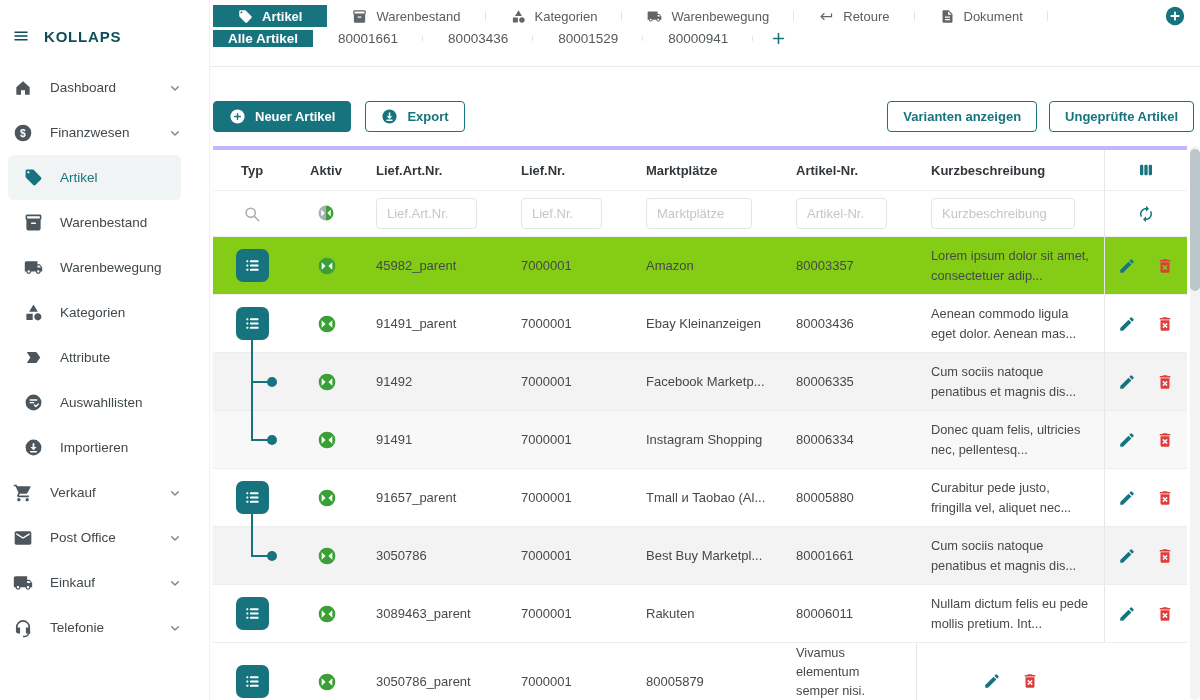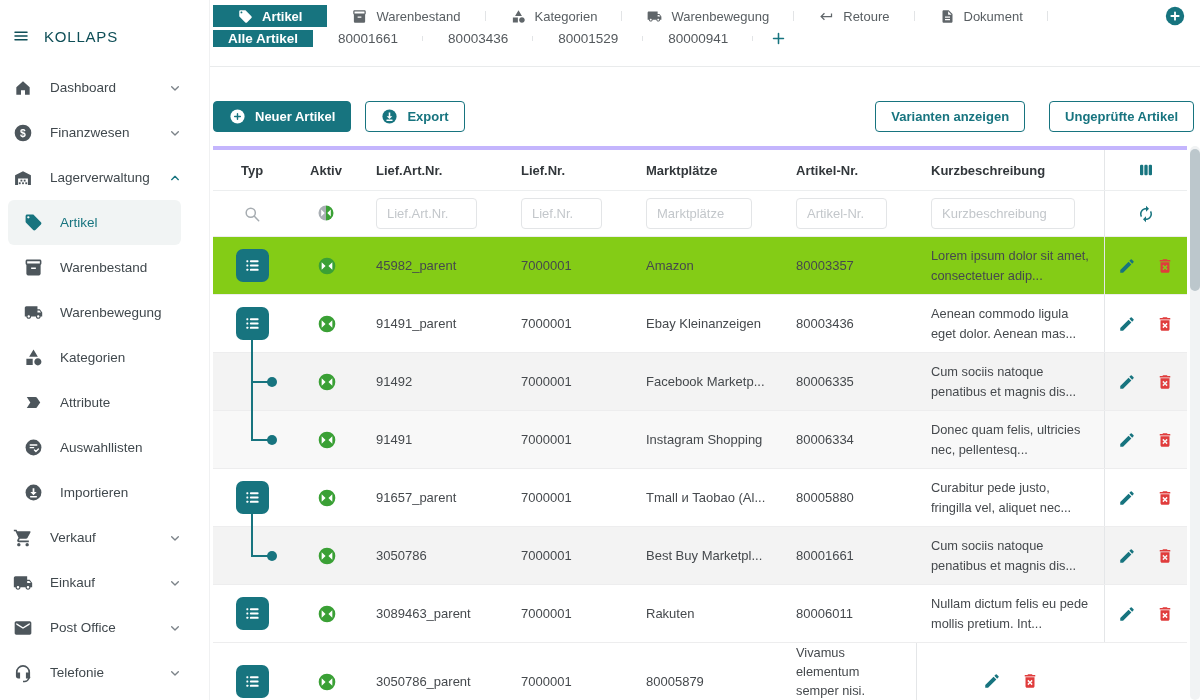--- a/index.html
+++ b/index.html
@@ -13,21 +13,21 @@
   }
   *{box-sizing:border-box;margin:0;padding:0}
   html,body{width:1200px;height:700px;overflow:hidden}
   body{display:flex;background:#fff;color:var(--txt);font:13px "Liberation Sans",sans-serif}
   .ic{width:20px;height:20px;flex:none;display:block}
 
   
   .sidebar{width:210px;flex:none;border-right:1px solid #f0f1f2;display:flex;flex-direction:column;background:#fff}
   .logo-row{display:flex;align-items:center;gap:14px;padding:27px 14px 14px 12px;color:var(--accent-dark)}
   .logo-row .ic{width:21px;height:21px}
-  .logo-text{font-size:15px;font-weight:normal;letter-spacing:.8px}
+  .logo-text{font-size:15px;font-weight:bold;letter-spacing:.8px}
   .nav{flex:1;padding-top:6px}
   .nav-item{height:45px;display:flex;align-items:center;gap:17px;padding:0 26px 0 13px;font-size:13.5px;color:#40484d;cursor:pointer}
   .nav-item .ic{color:#4d565c}
   .nav-item .nav-label{flex:1;white-space:nowrap}
   .nav-item .chev{width:16px;height:16px;color:#7b8288}
   .nav-item .chev.accent{color:var(--accent)}
   .nav-item.child{margin:0 28px 0 8px;padding:0 12px 0 16px;border-radius:6px}
   .nav-item.child .ic{width:19px;height:19px}
   .nav-item.active{background:#f1f4f4;color:var(--accent)}
   .nav-item.active .ic{color:var(--accent)}
@@ -52,21 +52,21 @@
   .subtab-add{display:flex;align-items:center;padding:0 17px;color:var(--accent);cursor:pointer;background:none;border:none}
   .subtab-add .ic{width:17px;height:17px}
 
   .divider{height:1px;background:#e9ebec;margin-top:3px}
 
   .toolbar{display:flex;align-items:center;margin:34px 6px 0 3px}
   .btn{height:31px;display:inline-flex;align-items:center;gap:9px;padding:0 15px;border-radius:4px;font-size:13px;font-weight:bold;font-family:inherit;cursor:pointer}
   .btn .ic{width:17px;height:17px}
   .btn-primary{background:var(--accent);color:#fff;border:1px solid var(--accent)}
   .btn-outline{background:#fff;color:var(--accent);border:1px solid var(--accent)}
-  .ml{margin-left:14px}.mla{margin-left:auto}.ml12{margin-left:24px}
+  .ml{margin-left:14px}.mla{margin-left:auto}.ml12{margin-left:12px}
 
   
   .table-zone{position:relative;margin:14px 0 0 3px;width:974px}
   .grid-row{display:grid;grid-template-columns:78px 70px 145px 125px 150px 135px 188px 83px}
   .thead{height:44px;border-top:4px solid #c4b5fd}
   .th{display:flex;align-items:center;font-weight:bold;color:#32373b;padding:0 12px 0 15px}
   .th.c{justify-content:center;padding:0}
   .th-actions{border-left:1px solid var(--border);display:flex;align-items:center;justify-content:center}
   .filter-row{height:46px;border-top:1px solid #eceeef}
   .fcell{display:flex;align-items:center;padding:0 12px 0 15px}
@@ -128,34 +128,20 @@
       <div class="nav-item">
         <svg viewBox="0 0 24 24" fill="currentColor" class="ic ">
           <circle cx="12" cy="12" r="10"></circle>
           <text x="12" y="16.2" text-anchor="middle" font-size="12.5" font-weight="bold" fill="#fff" font-family="Liberation Sans, sans-serif">$</text>
         </svg>
         <span class="nav-label">Finanzwesen</span>
         <svg viewBox="0 0 24 24" fill="currentColor" class="ic chev">
           <path fill="none" stroke="currentColor" stroke-width="2" stroke-linecap="round" stroke-linejoin="round" d="M7 10l5 5 5-5"></path>
         </svg>
       </div>
-      <div class="nav-item">
-        <svg viewBox="0 0 24 24" fill="currentColor" class="ic ">
-          <path d="M2.5 20.5V8.8L12 4l9.5 4.8v11.7h-3.6v-7.8H6.1v7.8z"></path>
-          <rect x="7" y="17.2" width="2.2" height="2.2"></rect>
-          <rect x="10.9" y="17.2" width="2.2" height="2.2"></rect>
-          <rect x="14.8" y="17.2" width="2.2" height="2.2"></rect>
-          <rect x="9" y="14" width="2.2" height="2.2"></rect>
-          <rect x="12.9" y="14" width="2.2" height="2.2"></rect>
-        </svg>
-        <span class="nav-label">Lagerverwaltung</span>
-        <svg viewBox="0 0 24 24" fill="currentColor" class="ic chev accent">
-          <path fill="none" stroke="currentColor" stroke-width="2" stroke-linecap="round" stroke-linejoin="round" d="M7 14.5l5-5 5 5"></path>
-        </svg>
-      </div>
       <div class="nav-item child active">
         <svg viewBox="0 0 24 24" fill="currentColor" class="ic ">
           <path d="M21.41 11.58l-9-9C12.05 2.22 11.55 2 11 2H4c-1.1 0-2 .9-2 2v7c0 .55.22 1.05.59 1.42l9 9c.36.36.86.58 1.41.58.55 0 1.05-.22 1.41-.59l7-7c.37-.36.59-.86.59-1.41 0-.55-.23-1.06-.59-1.42zM5.5 7C4.67 7 4 6.33 4 5.5S4.67 4 5.5 4 7 4.67 7 5.5 6.33 7 5.5 7z"></path>
         </svg>
         <span class="nav-label">Artikel</span>
       </div>
       <div class="nav-item child">
         <svg viewBox="0 0 24 24" fill="currentColor" class="ic ">
           <path d="M20 2H4c-1 0-2 .9-2 2v3c0 .7.43 1.34 1 1.7V20c0 1.1 1.1 2 2 2h14c.9 0 2-.9 2-2V8.7c.57-.36 1-1 1-1.7V4c0-1.1-1-2-2-2zm-5 12H9v-2h6v2zm5-7H4V4h16v3z"></path>
         </svg>
@@ -200,32 +186,32 @@
         <svg viewBox="0 0 24 24" fill="currentColor" class="ic ">
           <path d="M7 18c-1.1 0-2 .9-2 2s.9 2 2 2 2-.9 2-2-.9-2-2-2zM1 2v2h2l3.6 7.59-1.35 2.45C5.09 14.32 5 14.65 5 15c0 1.1.9 2 2 2h12v-2H7.42c-.14 0-.25-.11-.25-.25l.03-.12.9-1.63h7.45c.75 0 1.41-.41 1.75-1.03l3.58-6.49A1 1 0 0 0 20 4H5.21l-.94-2H1zm16 16c-1.1 0-2 .9-2 2s.9 2 2 2 2-.9 2-2-.9-2-2-2z"></path>
         </svg>
         <span class="nav-label">Verkauf</span>
         <svg viewBox="0 0 24 24" fill="currentColor" class="ic chev">
           <path fill="none" stroke="currentColor" stroke-width="2" stroke-linecap="round" stroke-linejoin="round" d="M7 10l5 5 5-5"></path>
         </svg>
       </div>
       <div class="nav-item">
         <svg viewBox="0 0 24 24" fill="currentColor" class="ic ">
-          <path d="M20 8h-3V4H3c-1.1 0-2 .9-2 2v11h2c0 1.66 1.34 3 3 3s3-1.34 3-3h6c0 1.66 1.34 3 3 3s3-1.34 3-3h2v-5l-3-4zM6 18.5c-.83 0-1.5-.67-1.5-1.5s.67-1.5 1.5-1.5 1.5.67 1.5 1.5-.67 1.5-1.5 1.5zm13.5-9l1.96 2.5H17V9.5h2.5zm-1.5 9c-.83 0-1.5-.67-1.5-1.5s.67-1.5 1.5-1.5 1.5.67 1.5 1.5-.67 1.5-1.5 1.5z"></path>
-        </svg>
-        <span class="nav-label">Einkauf</span>
+          <path d="M20 4H4c-1.1 0-2 .9-2 2v12c0 1.1.9 2 2 2h16c1.1 0 2-.9 2-2V6c0-1.1-.9-2-2-2zm0 4l-8 5-8-5V6l8 5 8-5v2z"></path>
+        </svg>
+        <span class="nav-label">Post Office</span>
         <svg viewBox="0 0 24 24" fill="currentColor" class="ic chev">
           <path fill="none" stroke="currentColor" stroke-width="2" stroke-linecap="round" stroke-linejoin="round" d="M7 10l5 5 5-5"></path>
         </svg>
       </div>
       <div class="nav-item">
         <svg viewBox="0 0 24 24" fill="currentColor" class="ic ">
-          <path d="M20 4H4c-1.1 0-2 .9-2 2v12c0 1.1.9 2 2 2h16c1.1 0 2-.9 2-2V6c0-1.1-.9-2-2-2zm0 4l-8 5-8-5V6l8 5 8-5v2z"></path>
-        </svg>
-        <span class="nav-label">Post Office</span>
+          <path d="M20 8h-3V4H3c-1.1 0-2 .9-2 2v11h2c0 1.66 1.34 3 3 3s3-1.34 3-3h6c0 1.66 1.34 3 3 3s3-1.34 3-3h2v-5l-3-4zM6 18.5c-.83 0-1.5-.67-1.5-1.5s.67-1.5 1.5-1.5 1.5.67 1.5 1.5-.67 1.5-1.5 1.5zm13.5-9l1.96 2.5H17V9.5h2.5zm-1.5 9c-.83 0-1.5-.67-1.5-1.5s.67-1.5 1.5-1.5 1.5.67 1.5 1.5-.67 1.5-1.5 1.5z"></path>
+        </svg>
+        <span class="nav-label">Einkauf</span>
         <svg viewBox="0 0 24 24" fill="currentColor" class="ic chev">
           <path fill="none" stroke="currentColor" stroke-width="2" stroke-linecap="round" stroke-linejoin="round" d="M7 10l5 5 5-5"></path>
         </svg>
       </div>
       <div class="nav-item">
         <svg viewBox="0 0 24 24" fill="currentColor" class="ic ">
           <path d="M12 2.5A8.5 8.5 0 0 0 3.5 11v5A2.5 2.5 0 0 0 6 18.5h2.5v-7h-3V11a6.5 6.5 0 0 1 13 0v.5h-3v7H18a4.3 4.3 0 0 1-4 2.7h-2v1.8h2a6.1 6.1 0 0 0 5.6-3.7A2.5 2.5 0 0 0 20.5 16v-5A8.5 8.5 0 0 0 12 2.5z"></path>
         </svg>
         <span class="nav-label">Telefonie</span>
         <svg viewBox="0 0 24 24" fill="currentColor" class="ic chev">

